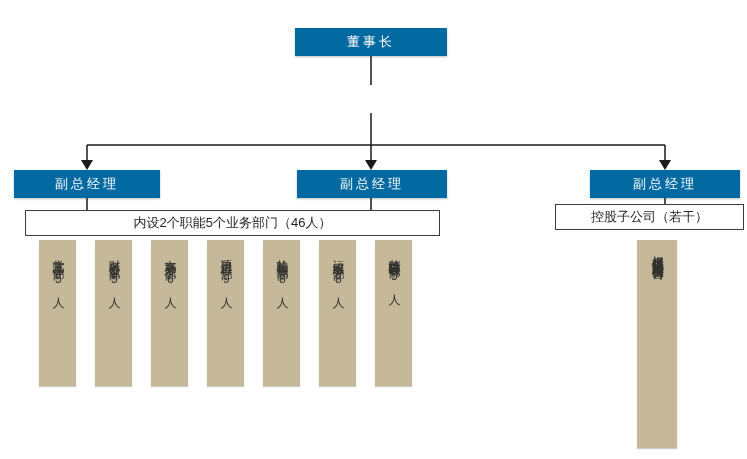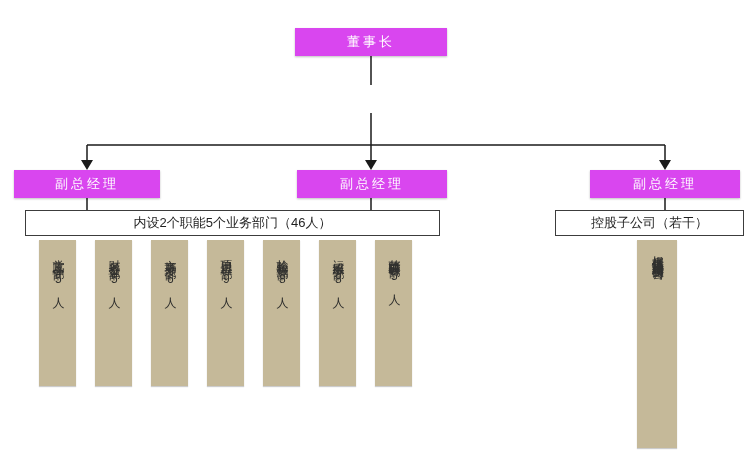--- a/index.html
+++ b/index.html
@@ -19,21 +19,21 @@
   .box {
     position: absolute;
     display: flex;
     align-items: center;
     justify-content: center;
     font-size: 13px;
     text-align: center;
   }
 
   .gray {
-    background: #d946ef;
+    background: #0369a1;
     color: #ffffff;
     letter-spacing: 3px;
     box-shadow: 0 1px 2px rgba(0,0,0,0.25);
   }
 
   .white {
     background: #ffffff;
     border: 1px solid #3c3c3c;
     color: #1f1f1f;
   }
@@ -98,21 +98,21 @@
     <span>副总经理</span>
   </div>
   <div class="box gray" style="left:590px; top:170px; width:150px; height:28px;">
     <span>副总经理</span>
   </div>
 
   <div class="box white" style="left:25px; top:210px; width:415px; height:26px;">
     <span>内设2个职能5个业务部门（46人）</span>
   </div>
 
-  <div class="box white" style="left:555px; top:210px; width:189px; height:26px;">
+  <div class="box white" style="left:555px; top:204px; width:189px; height:26px;">
     <span>控股子公司（若干）</span>
   </div>
 
   <div class="box tan col" style="left:39px; top:240px; width:37px; height:146px;">
     <span class="vtext">党政工作部</span>
     <span class="vtext count">5人</span>
   </div>
   <div class="box tan col" style="left:95px; top:240px; width:37px; height:146px;">
     <span class="vtext">财务资金部</span>
     <span class="vtext count">5人</span>

